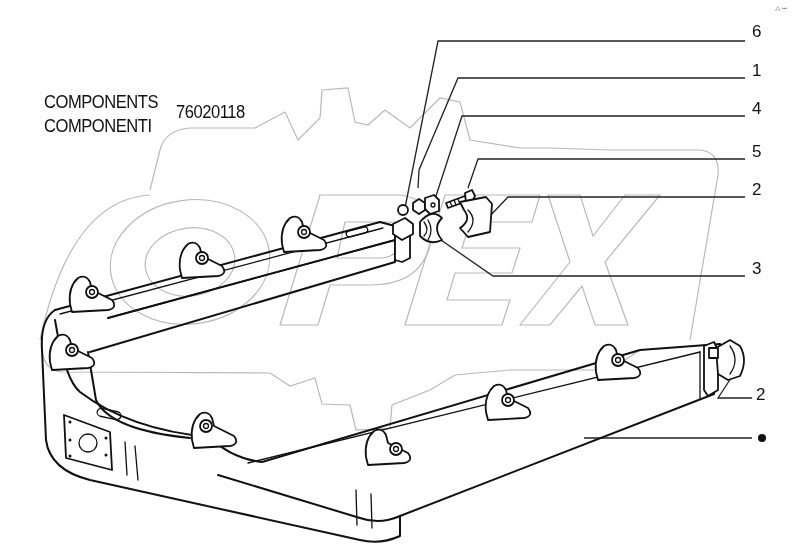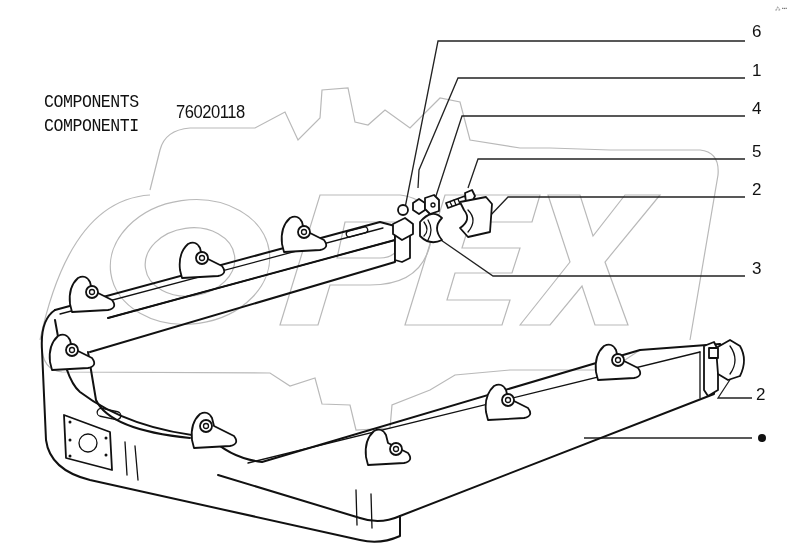--- a/index.html
+++ b/index.html
@@ -1,18 +1,18 @@
 <!DOCTYPE html>
 <html><head>
 <meta charset="utf-8">
 <style>
   html, body { margin: 0; padding: 0; background: #ffffff; }
   body { width: 793px; height: 555px; overflow: hidden; position: relative; font-family: "Liberation Sans", sans-serif; }
   #canvas { position: absolute; left: 0; top: 0; width: 793px; height: 555px; }
-  .title-block { position: absolute; left: 44px; top: 90px; color: #111; font-family: Liberation Mono, monospace; }
+  .title-block { position: absolute; left: 44px; top: 90px; color: #111; }
   .title-line { font-size: 18px; line-height: 24px; letter-spacing: -0.5px; transform: scaleX(0.92); transform-origin: left; white-space: nowrap; }
   .part-number { position: absolute; left: 176px; top: 102px; font-size: 18px; color: #111; letter-spacing: -0.5px; transform: scaleX(0.92); transform-origin: left; }
   .callout-label { position: absolute; font-size: 17px; color: #111; font-weight: normal; }
   .corner-mark { position: absolute; left: 775px; top: 5px; font-size: 5px; color: #777; }
   svg .wm { fill: none; stroke: #b9b9b9; stroke-width: 1.2; }
   svg .ln { fill: none; stroke: #111; stroke-width: 2; stroke-linejoin: round; stroke-linecap: round; }
   svg .ln-thin { fill: none; stroke: #111; stroke-width: 1.3; stroke-linejoin: round; stroke-linecap: round; }
   svg .leader { fill: none; stroke: #222; stroke-width: 1.3; }
   svg .fill-w { fill: #fff; stroke: #111; stroke-width: 1.8; stroke-linejoin: round; }
 </style>

